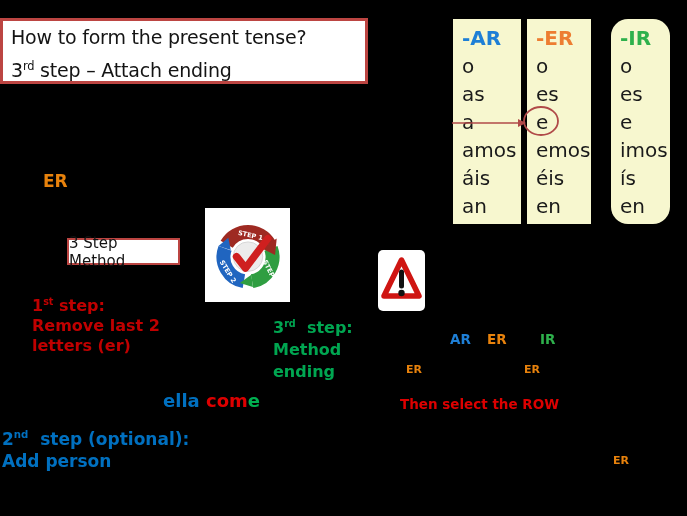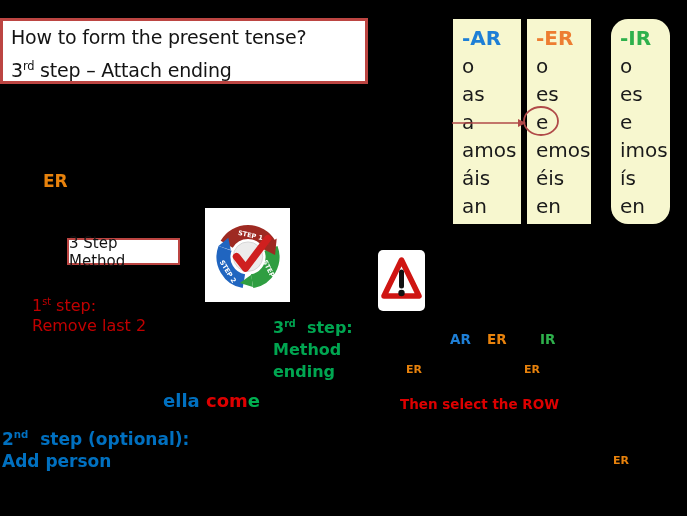--- a/index.html
+++ b/index.html
@@ -34,21 +34,21 @@
   .logo{position:absolute;left:205px;top:192px;width:85px;height:94px;background:#fff;
         display:flex;align-items:center;justify-content:center;}
   .logo svg{width:82px;height:90px;}
   .logo text{font-size:8px;font-weight:bold;fill:#fff;}
 
   
   .warning{position:absolute;left:378px;top:234px;width:47px;height:61px;background:#fff;
            border-radius:5px;}
 
   
-  .step1{position:absolute;left:32px;top:276px;color:#c00000;font-size:16px;font-weight:normal;
+  .step1{position:absolute;left:32px;top:276px;color:#c00000;font-size:16px;font-weight:bold;
          line-height:20px;}
   .step3{position:absolute;left:273px;top:297px;color:#00a651;font-size:16px;font-weight:bold;
          line-height:22px;}
   .step2{position:absolute;left:2px;top:408px;color:#0070c0;font-size:17px;font-weight:bold;
          line-height:22px;}
 
   
   .select-col{position:absolute;left:398px;top:296px;color:#dd0000;font-size:13.5px;font-weight:bold;}
   .opt{position:absolute;top:315px;font-size:13.5px;font-weight:bold;}
   .opt-ar{left:450px;color:#1e7fd6;}
@@ -137,20 +137,21 @@
     <svg viewBox="0 0 47 61" width="47" height="61">
       <path d="M23.5 10 L41 46 L6 46 Z" fill="#fff" stroke="#cf1512" stroke-width="5.5" stroke-linejoin="round"></path>
       <line x1="23.5" y1="22" x2="23.5" y2="36" stroke="#111" stroke-width="5" stroke-linecap="round"></line>
       <circle cx="23.5" cy="43" r="3.2" fill="#111"></circle>
     </svg>
   </div>
 
   <div class="step1">
     <div><span>1</span><sup>st</sup><span class="pre"> step:</span></div>
     <div>Remove last 2</div>
+    <div>letters (er)</div>
   </div>
 
   <div class="step3">
     <div><span>3</span><sup>rd</sup><span class="pre">  step:</span></div>
     <div>Method</div>
     <div>ending</div>
   </div>
 
   <span class="opt opt-ar">AR</span>
   <span class="opt opt-er">ER</span>

